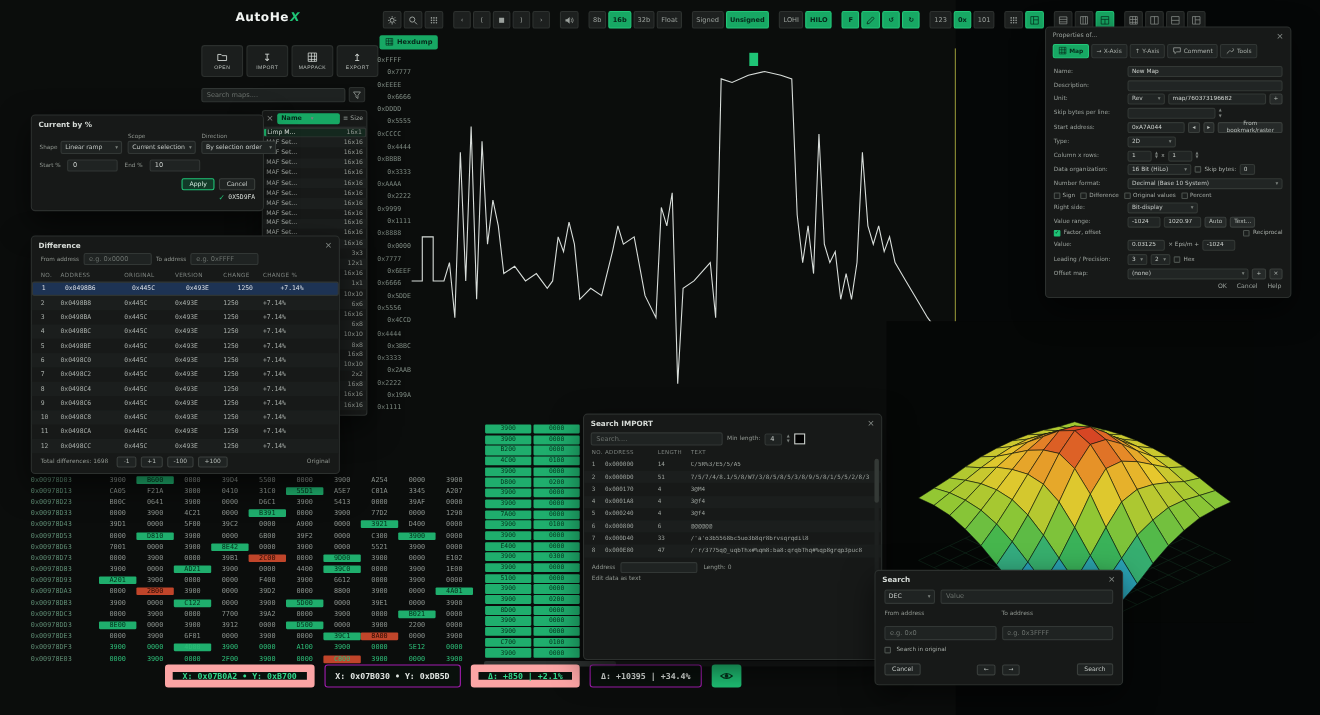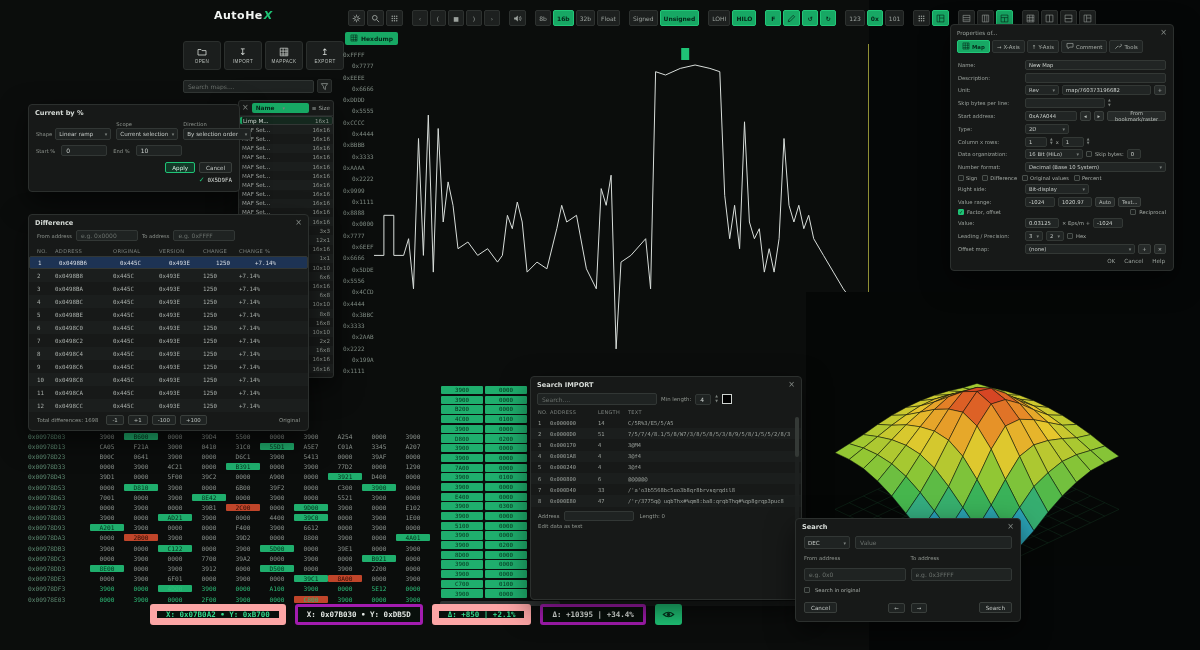--- a/index.html
+++ b/index.html
@@ -120,21 +120,21 @@
 .cbl{font-size:5.2px;color:#a7ada8}
 .pfoot{display:flex;justify-content:flex-end;gap:9px;margin:4px 8px 2px;font-size:5.6px;color:#9aa19c}
 
 #searchp{left:795px;top:518px;width:226px;z-index:30;padding-bottom:5px}
 .srow{display:flex;align-items:center;gap:5px;padding:3px 8px}
 .slab{font-size:5.4px;color:#8f958f;margin-bottom:1px}
 
 #statusbar{left:150px;top:604px;display:flex;gap:9px;align-items:center;z-index:15}
 .sbtn{height:21px;padding:0 9px;border-radius:3px;display:flex;align-items:center;font-family:"DejaVu Sans Mono",monospace;font-weight:bold;font-size:7.5px;background:rgba(8,18,13,.6)}
 .sbtn.green{border:7px solid #fca5a5;color:#35da8e}
-.sbtn.white{border:3px solid #a21caf;color:#e2e7e3}
+.sbtn.white{border:1px solid #a21caf;color:#e2e7e3}
 .eyebtn{width:27px;height:21px;background:#1fc476;border:none;border-radius:3px;display:flex;align-items:center;justify-content:center;color:#05331d}
 .eyebtn svg{width:13px;height:13px}
 </style>
 </head>
 <body>
 
 <div class="abs" id="rightbg"></div>
 
 <div class="abs" id="logo"><span>AutoHe</span><span class="lx">X</span></div>
 

